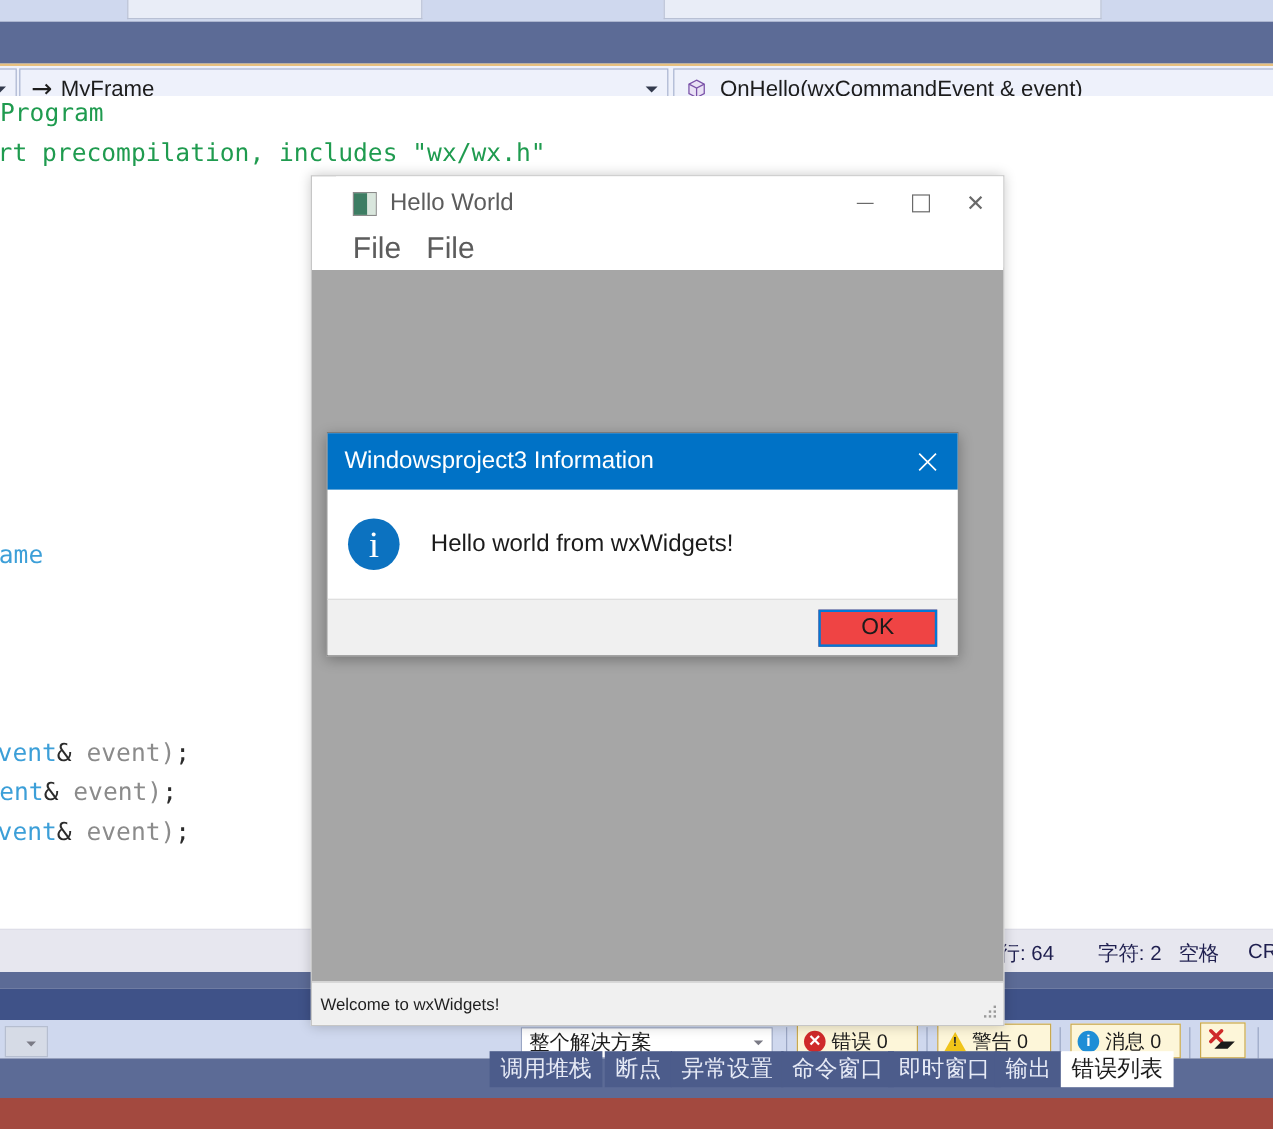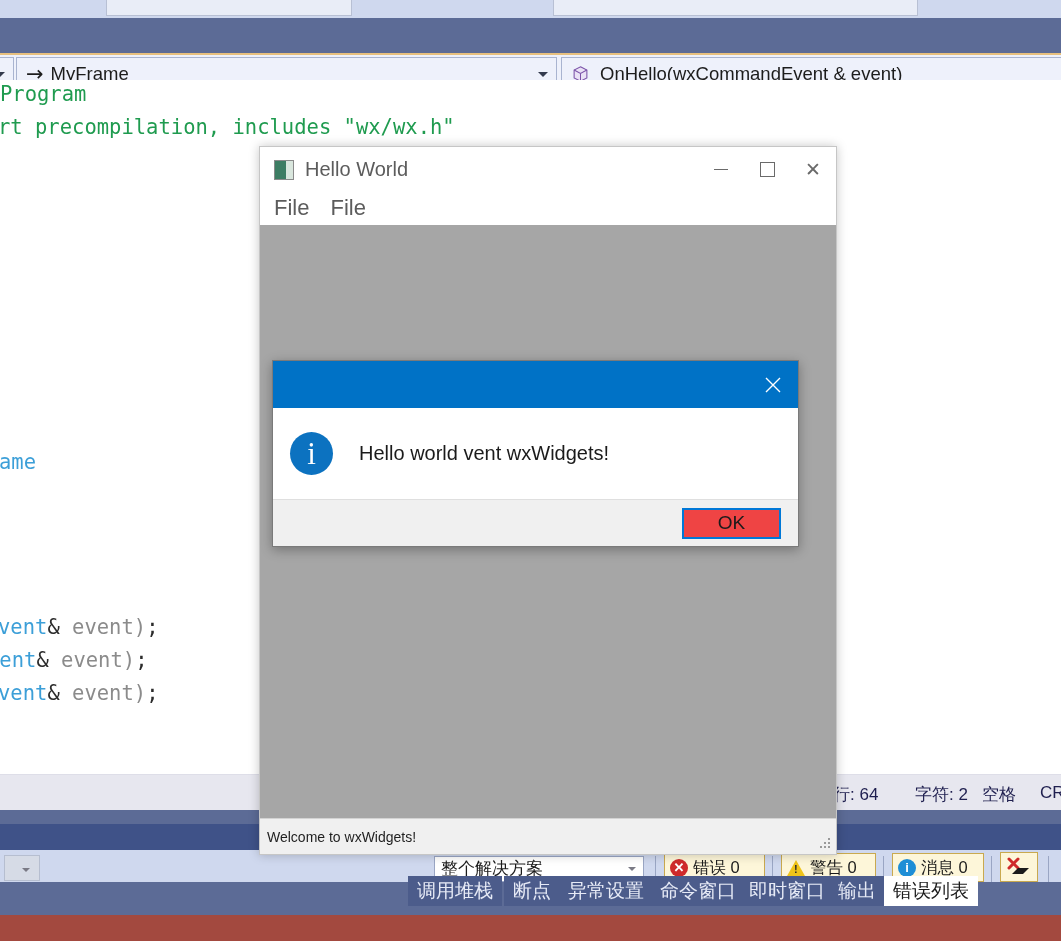--- a/index.html
+++ b/index.html
@@ -213,20 +213,21 @@
     border-top: 4px solid #7a7a85;
   }
 
   
   .wxwin {
     position: absolute; left: 259px; top: 146px; width: 578px; height: 709px;
     background: #ffffff;
     border: 1px solid #c6c6c6;
     box-sizing: border-box;
     box-shadow: 0 0 10px rgba(0,0,0,0.22);
+    padding-left: 20px;
   }
   .wx-titlebar {
     position: relative; height: 45px; background: #ffffff;
     display: flex; align-items: center;
   }
   .wx-appicon {
     margin-left: 14px; width: 20px; height: 20px;
     border: 1px solid #8a8a8a; box-sizing: border-box;
     background: linear-gradient(180deg,#cfd9cf 0%,#9fb9a3 100%);
     display: flex; flex: none;
@@ -245,21 +246,21 @@
     color: #6a6a6a; font-size: 19px;
     font-family: "Liberation Sans", sans-serif;
   }
   .wx-min-bar { width: 14px; height: 1px; background: #6a6a6a; }
   .wx-max-box { width: 15px; height: 15px; border: 1px solid #6a6a6a; box-sizing: border-box; }
   .wx-menubar {
     height: 31px; background: #ffffff;
     display: flex; align-items: center; padding-left: 14px;
   }
   .wx-menuitem {
-    font-size: 22px; color: #5c5c5c; margin-right: 21px;
+    font-size: 25px; color: #5c5c5c; margin-right: 21px;
     font-family: "Liberation Sans", sans-serif;
   }
   .wx-client {
     position: absolute; left: 0; top: 78px; right: 0; bottom: 36px;
     background: #a6a6a6;
   }
   .wx-statusbar {
     position: absolute; left: 0; right: 0; bottom: 0; height: 36px;
     background: #f0f0f0;
     border-top: 1px solid #d3d3d3;
@@ -477,28 +478,29 @@
           <i style="left:8px; top:4px;"></i>
         <i style="left:0px; top:8px;"></i>
           <i style="left:4px; top:8px;"></i>
           <i style="left:8px; top:8px;"></i>
       </span>
     </div>
   </div>
 
   <div class="dlg">
     <div class="dlg-title">
+      <span class="dlg-title-text">Windowsproject3 Information</span>
       <div class="dlg-close">
         <svg width="22" height="22" viewBox="0 0 22 22">
           <path d="M4 4 L18 18 M18 4 L4 18" stroke="#ffffff" stroke-width="1.4" fill="none"></path>
         </svg>
       </div>
     </div>
     <div class="dlg-body">
       <span class="dlg-info-icon">i</span>
-      <span class="dlg-msg">Hello world vent wxWidgets!</span>
+      <span class="dlg-msg">Hello world from wxWidgets!</span>
     </div>
     <div class="dlg-footer">
       <div class="dlg-ok">OK</div>
     </div>
   </div>
 
 </div>
 
 </body></html>

